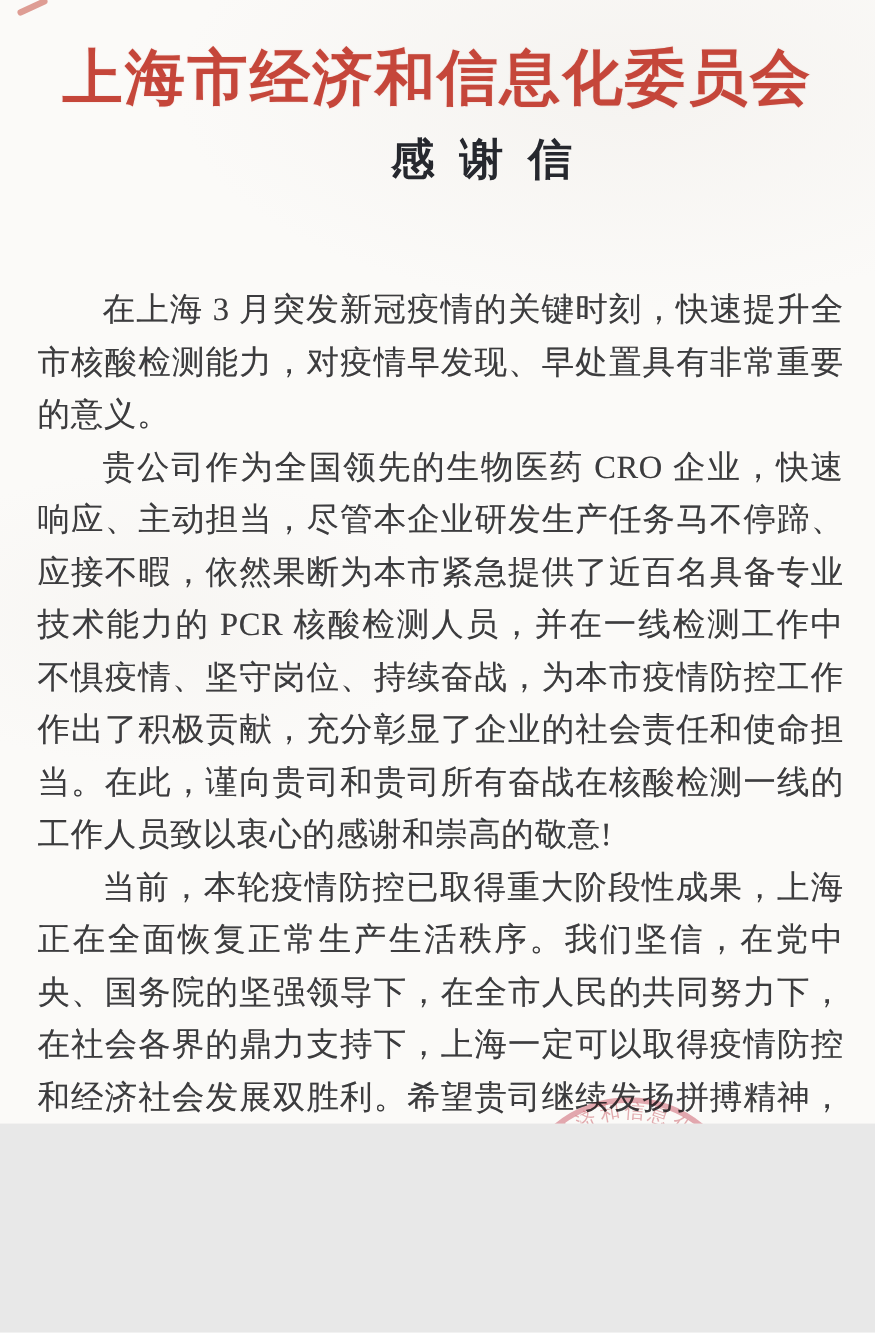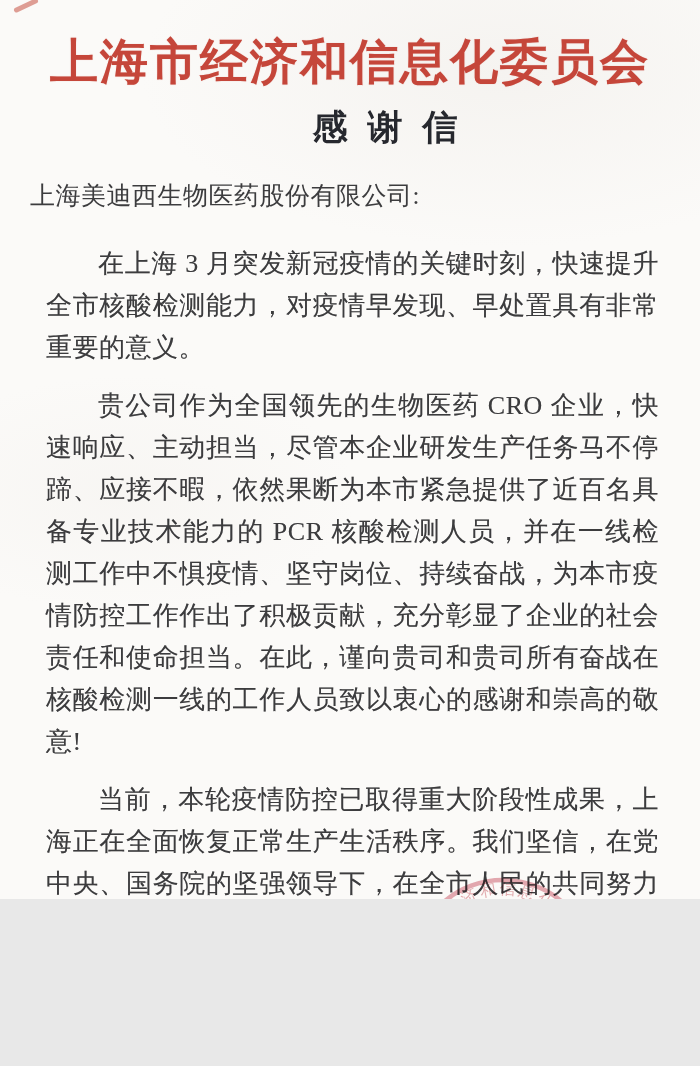--- a/index.html
+++ b/index.html
@@ -43,21 +43,21 @@
     letter-spacing:0.5px;
   }
   .body-text {
     position:absolute; left:30px; top:227px; width:645px;
     font-size:26px; line-height:42px;
     color:#3c3c3e;
     text-align:justify;
     letter-spacing:0.5px;
     text-shadow:0 0 0.5px rgba(60,60,62,.4);
   }
-  .body-text p { margin:16px; text-indent:2em; }
+  .body-text p { margin:0; text-indent:2em; }
   .signature {
     position:absolute; top:943px; right:40px;
     font-size:26px; color:#3c3c3e;
     letter-spacing:1px;
   }
   .date-line {
     position:absolute; top:986px; right:66px;
     font-size:26px; color:#3c3c3e;
     letter-spacing:2px;
     text-decoration:underline;
@@ -74,21 +74,20 @@
 <body>
 
 <div class="page">
 
   <div class="corner-mark"></div>
 
   <div class="org-header">上海市经济和信息化委员会</div>
 
   <div class="letter-title">感谢信</div>
 
-  <div class="salutation">上海美迪西生物医药股份有限公司:</div>
 
   <div class="body-text">
     <p>在上海 3 月突发新冠疫情的关键时刻，快速提升全市核酸检测能力，对疫情早发现、早处置具有非常重要的意义。</p>
     <p>贵公司作为全国领先的生物医药 CRO 企业，快速响应、主动担当，尽管本企业研发生产任务马不停蹄、应接不暇，依然果断为本市紧急提供了近百名具备专业技术能力的 PCR 核酸检测人员，并在一线检测工作中不惧疫情、坚守岗位、持续奋战，为本市疫情防控工作作出了积极贡献，充分彰显了企业的社会责任和使命担当。在此，谨向贵司和贵司所有奋战在核酸检测一线的工作人员致以衷心的感谢和崇高的敬意!</p>
     <p>当前，本轮疫情防控已取得重大阶段性成果，上海正在全面恢复正常生产生活秩序。我们坚信，在党中央、国务院的坚强领导下，在全市人民的共同努力下，在社会各界的鼎力支持下，上海一定可以取得疫情防控和经济社会发展双胜利。希望贵司继续发扬拼搏精神，高效统筹推进疫情防控和复工复产工作，为促进全市经济社会发展再作贡献!</p>
   </div>
 
   <div class="signature">上海市经济和信息化委员会</div>
 
   <div class="date-line">2022 年 6 月 21 日</div>

